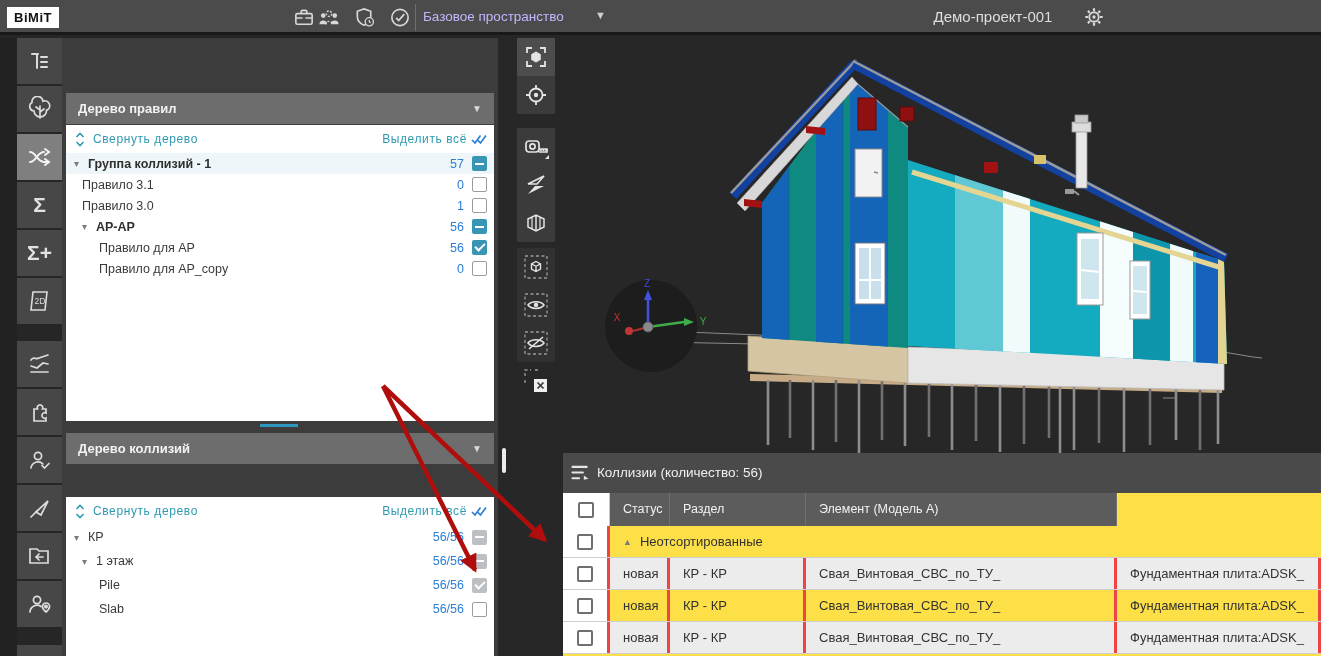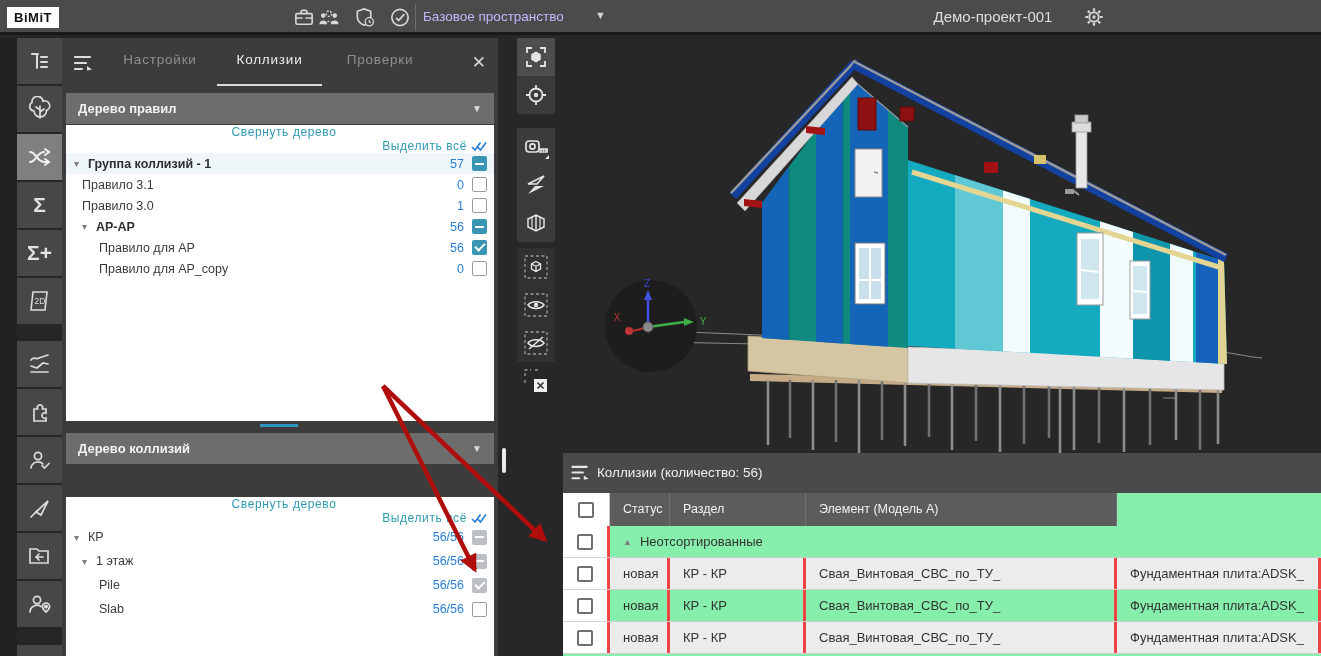--- a/index.html
+++ b/index.html
@@ -32,21 +32,21 @@
   .pmenu { position:absolute; left:12px; top:17px; width:20px; height:18px; color:#dcdcdc;}
   .ptab { position:absolute; top:14px; height:34px; font-size:13.5px; letter-spacing:.8px; color:#8f8f8f; text-align:center;}
   .ptab.active { color:#ececec; border-bottom:2px solid #dcdcdc;}
   .pclose { position:absolute; right:12px; top:14px; font-size:17px; color:#d4d4d4;}
 
   .secbar { position:absolute; left:4px; width:428px; height:31px; background:#6d6d6d; color:#f2f2f2;
             font-size:13px; font-weight:bold; line-height:31px; padding-left:12px;}
   .secbar .tri { position:absolute; right:12px; top:0; font-size:10px; font-weight:normal; color:#dadada;}
 
   .white-box { position:absolute; left:4px; width:428px; background:#fff;}
-  .tree-head { height:28px; display:flex; align-items:center; padding:0 7px 0 8px;flex-direction:column; }
+  .tree-head { height:28px; display:flex; align-items:center; padding:0 7px 0 8px; }
   .teal { color:#2e9ab2; font-size:12px; letter-spacing:.6px;}
   .tree-head .right { margin-left:auto; display:flex; align-items:center; gap:4px;}
   .trow { display:flex; align-items:center; padding:0 7px 0 8px; font-size:12.5px; color:#3a3a3a;}
   .trow.hl { background:#eef6fa;}
   .trow .caret { width:14px; color:#7c7c7c; font-size:10px; flex:0 0 auto;}
   .trow .lbl { white-space:nowrap; overflow:hidden;}
   .trow .lbl.b { font-weight:bold; color:#2f2f2f;}
   .trow .cnt { margin-left:auto; color:#2a7fd6; font-size:12.5px;}
   .ind1 { padding-left:16px;} .ind2 { padding-left:33px;}
   .cb { width:15px; height:15px; border-radius:2px; margin-left:8px; flex:0 0 auto; position:relative;}
@@ -66,21 +66,21 @@
   .drag-handle { position:absolute; left:502px; top:448px; width:4px; height:25px; background:#ececec; border-radius:2px; z-index:18;}
 
   
   .viewport { position:absolute; left:498px; top:38px; width:823px; height:618px; background:#272727;}
   .vtool { position:absolute; width:38px; height:38px; left:19px; background:#3b3b3b;
            display:flex; align-items:center; justify-content:center; color:#e4e4e4;}
   .vtool.lit { background:#4d4d4d;}
   .vtool.ghost { background:#313131;}
 
   
-  .tablep { position:absolute; left:563px; top:453px; width:758px; height:203px; background:#86efac; z-index:17;}
+  .tablep { position:absolute; left:563px; top:453px; width:758px; height:203px; background:#fde047; z-index:17;}
   .thead-bar { position:absolute; left:0; top:0; width:758px; height:40px; background:#4a4a4a; color:#f0f0f0;
                font-size:13.5px; line-height:40px; padding-left:34px;}
   .thead-bar svg { position:absolute; left:8px; top:12px;}
   .cols { position:absolute; left:0; top:40px; width:758px; height:33px; display:flex;}
   .chcell { background:#fff; border-right:1px solid #c4c4c4; display:flex; align-items:center; justify-content:center;}
   .col { background:#5c5c5c; color:#f2f2f2; font-size:12.5px; line-height:33px; padding-left:13px;
          border-right:1px solid #707070; white-space:nowrap; overflow:hidden;}
   .w-cb{width:47px; flex:0 0 47px;} .w-st{width:60px; flex:0 0 60px;} .w-sec{width:136px; flex:0 0 136px;}
   .w-a{width:311px; flex:0 0 311px;} .w-b{flex:1;}
   .tcb { width:16px; height:16px; border:2px solid #6f6f6f; border-radius:2px; background:#fff;}
@@ -224,32 +224,20 @@
         </svg>
       </div>
     <div class="tile" style="top:607px">
       <svg width="26" height="26" viewBox="0 0 26 26">
           <circle cx="13" cy="13" r="9" fill="none" stroke="currentColor" stroke-width="1.7"></circle>
         </svg>
       </div>
   </nav>
 
   <section class="panel">
-    <div class="ptabs">
-      <svg class="pmenu" viewBox="0 0 20 18">
-        <g stroke="#dcdcdc" stroke-width="2.2" stroke-linecap="round">
-            <path d="M1 2 H16 M1 8 H12 M1 14 H8"></path>
-          </g>
-        <path d="M13 11 l5 3.5 -5 1 z" fill="#dcdcdc"></path>
-      </svg>
-      <div class="ptab" style="left:48px;width:100px">Настройки</div>
-      <div class="ptab active" style="left:155px;width:105px">Коллизии</div>
-      <div class="ptab" style="left:268px;width:100px">Проверки</div>
-      <div class="pclose">✕</div>
-    </div>
 
     <div class="secbar" style="top:55px">
       <span>Дерево правил</span>
       <span class="tri">▼</span>
     </div>
     <div class="white-box" style="top:87px;height:296px">
       <div class="tree-head">
         <svg width="12" height="15" viewBox="0 0 12 15">
           <g stroke="#2e9ab2" stroke-width="1.6" fill="none">
               <path d="M2.5 5 L6 1.5 L9.5 5 M2.5 10 L6 13.5 L9.5 10"></path>

